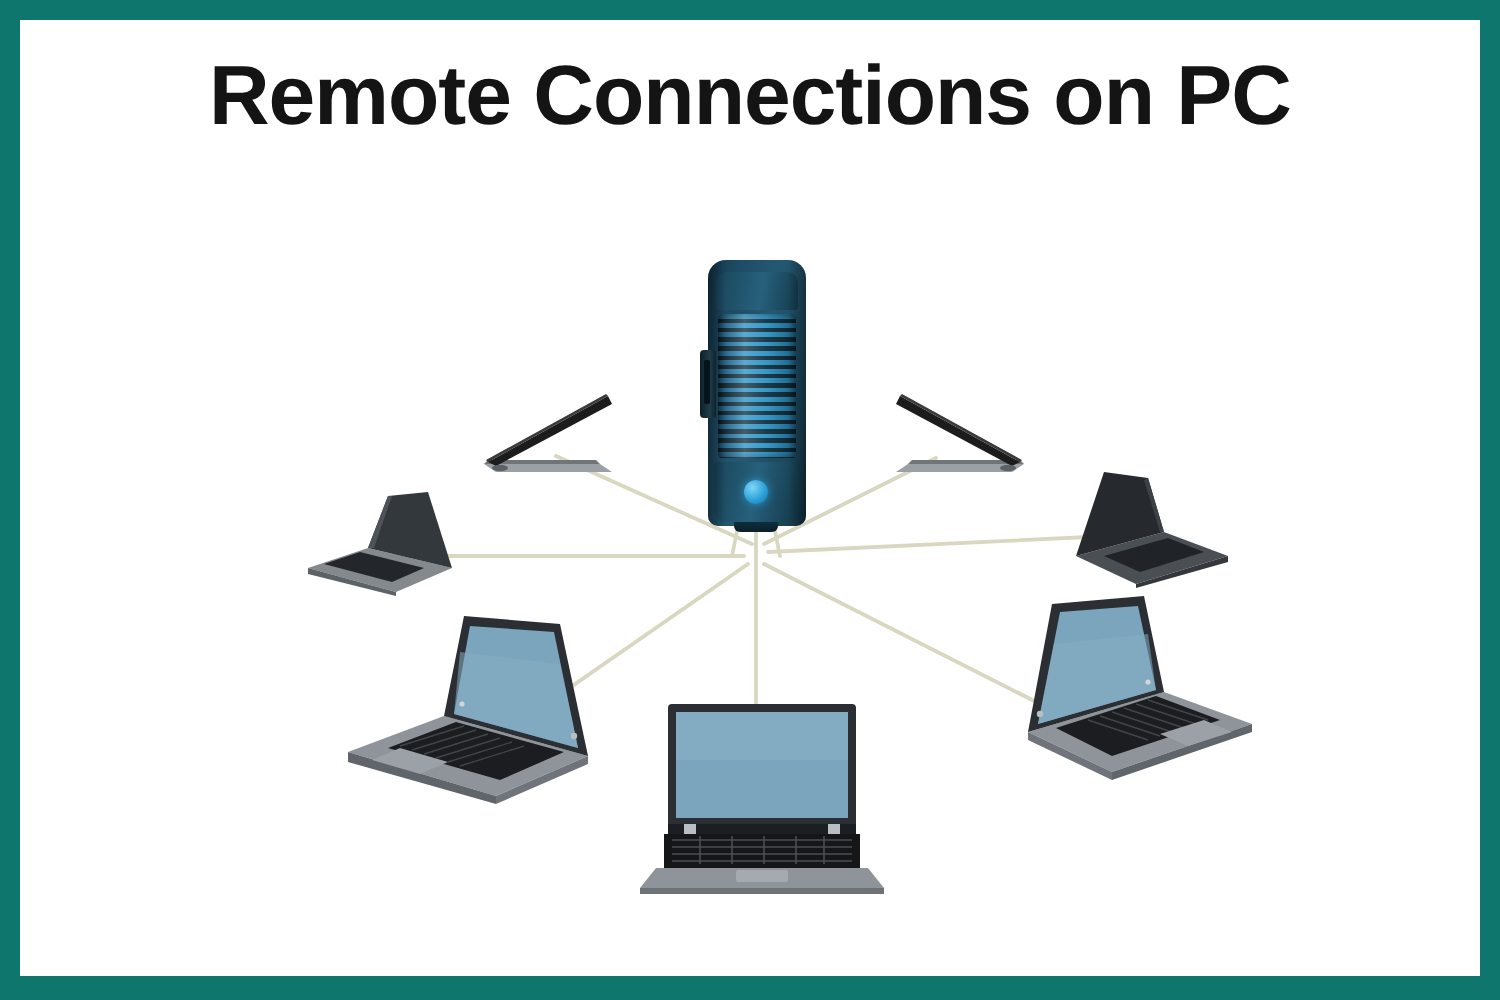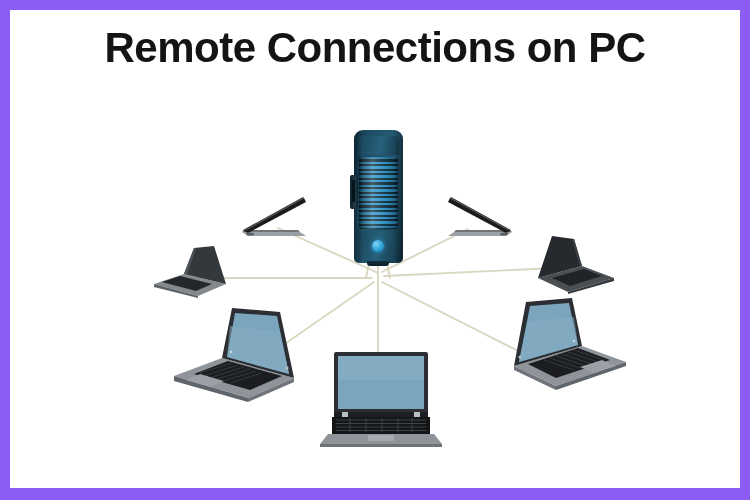--- a/index.html
+++ b/index.html
@@ -4,21 +4,21 @@
 <title>Remote Connections on PC</title>
 <style>
   html,body{margin:0;padding:0;}
   body{
     width:750px;height:500px;overflow:hidden;
     background:#000000;
     font-family:"Liberation Sans", sans-serif;
   }
   #frame{
     position:absolute;left:0;top:0;width:750px;height:500px;
-    background:#8b5cf6;
+    background:#0f766e;
     box-sizing:border-box;
   }
   #canvas{
     position:absolute;
     left:10px;top:10px;
     width:730px;height:478px;
     background:#ffffff;
     overflow:hidden;
   }
   

